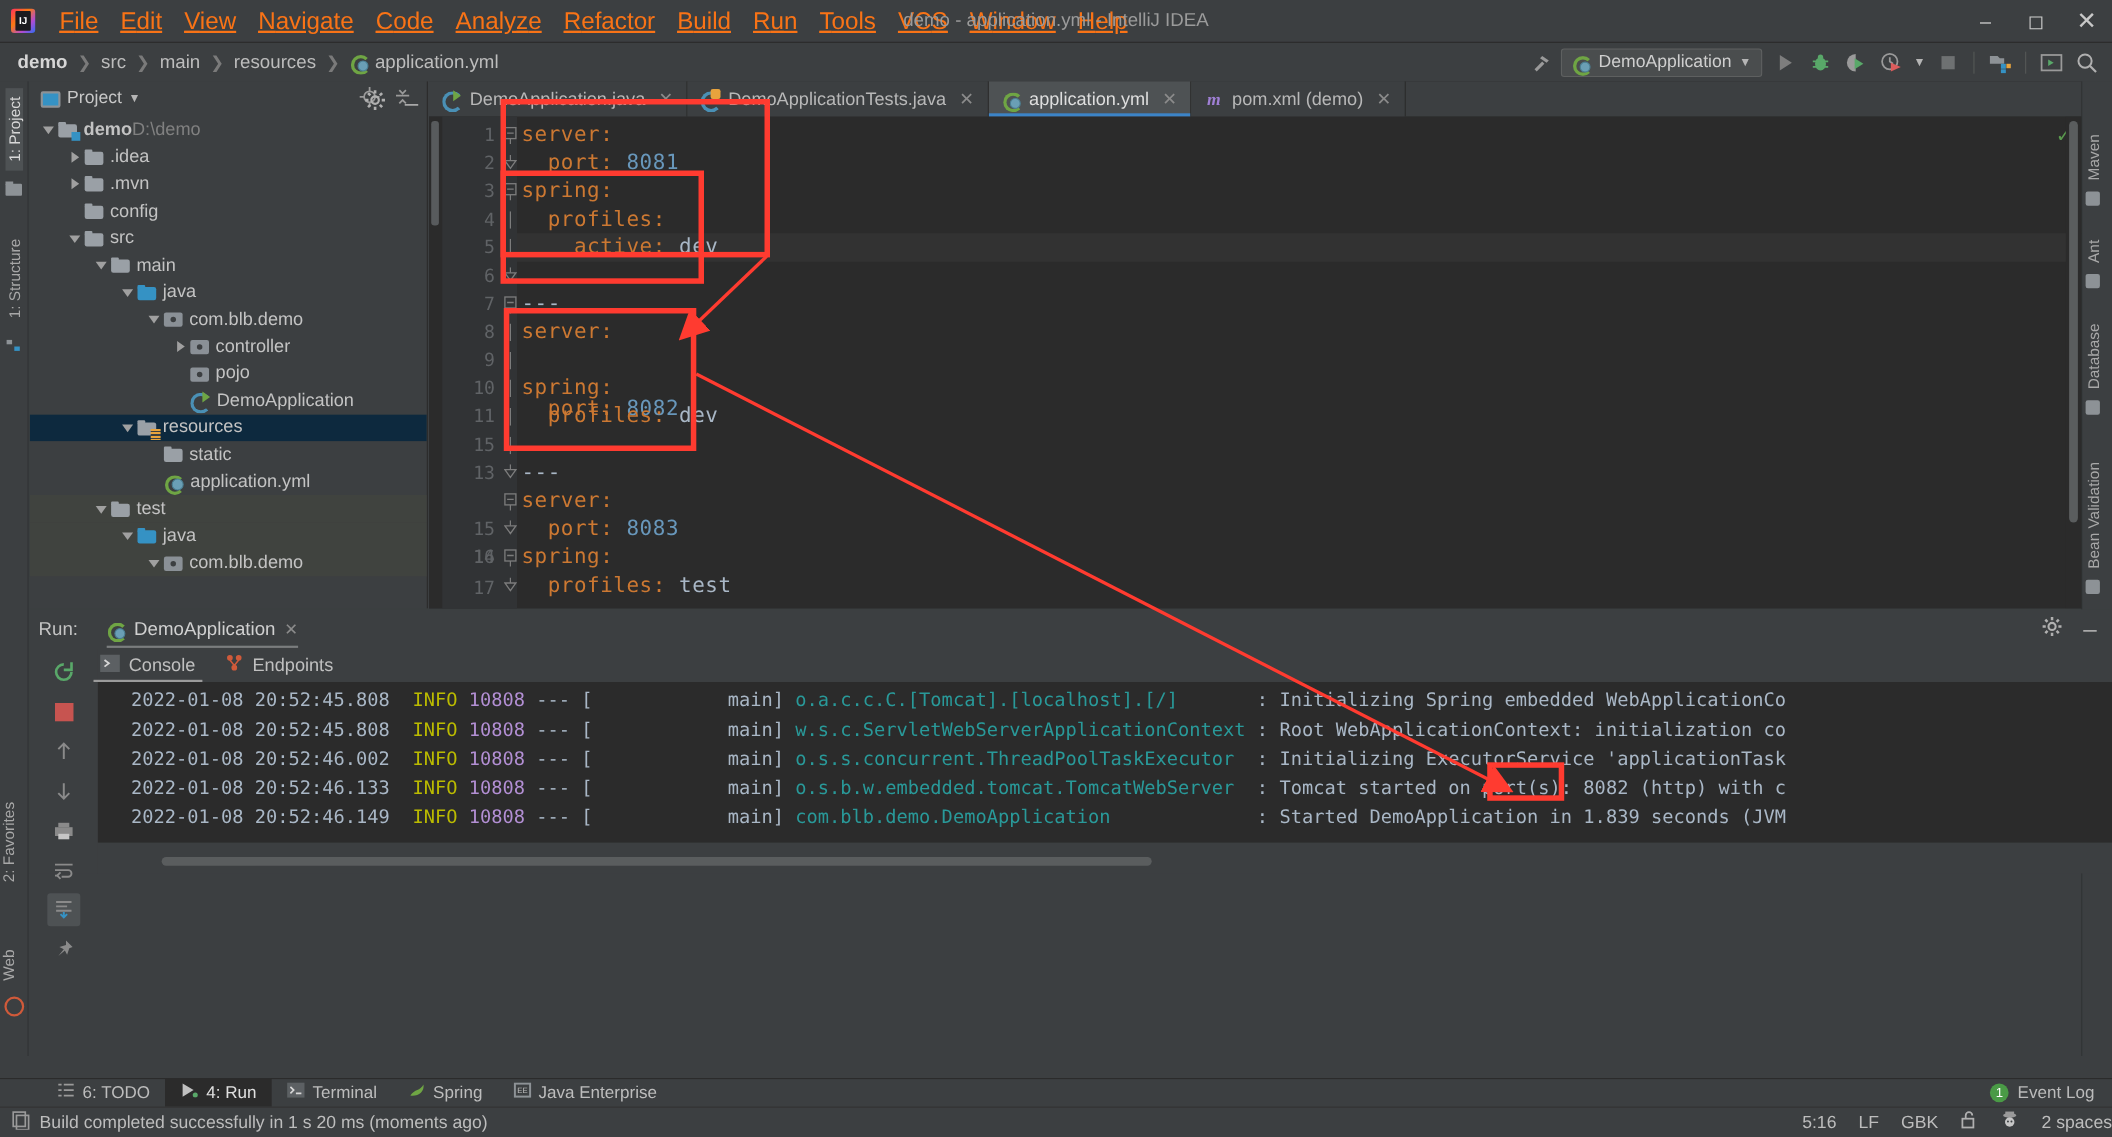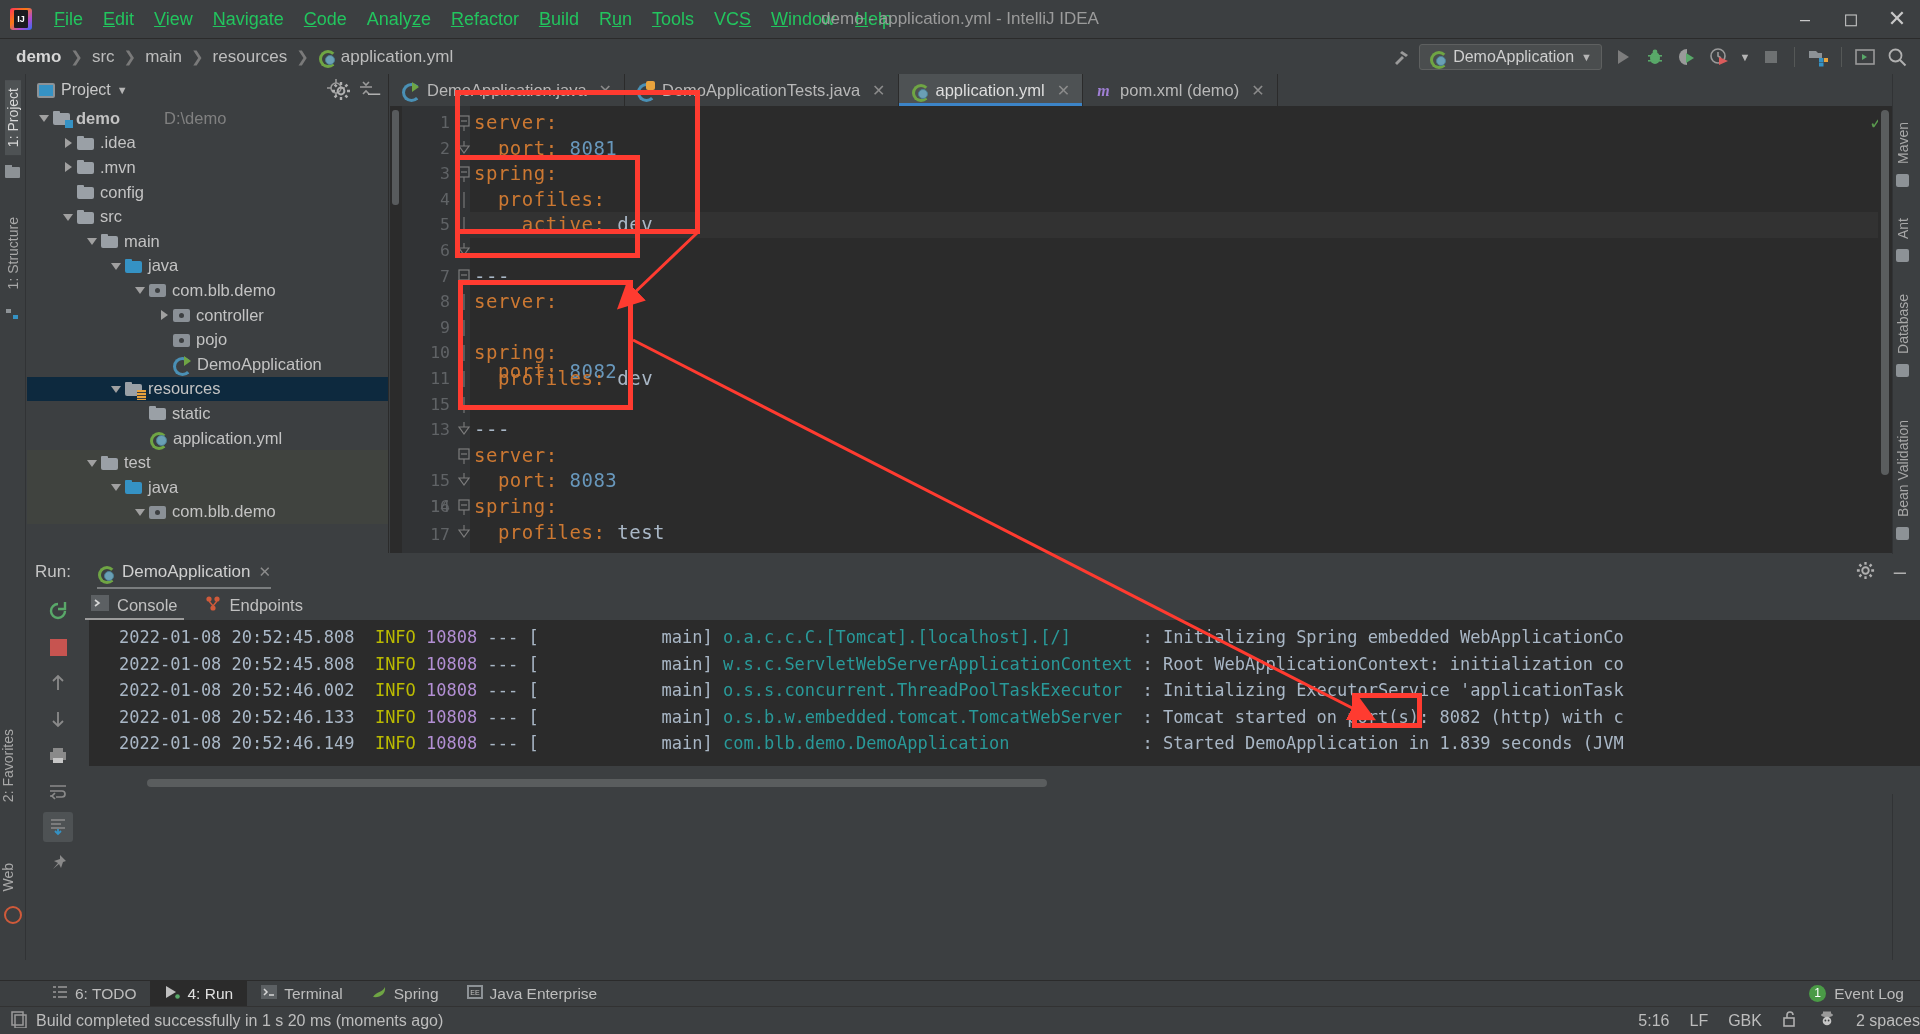--- a/index.html
+++ b/index.html
@@ -22,22 +22,23 @@
     border-radius: 3px; position: relative; flex: none;
     background: linear-gradient(135deg,#fe315d 0%,#f97a12 38%,#b24bd0 70%,#2d6ef5 100%);
   }
   #ij-logo::after {
     content: "IJ"; position: absolute; left: 4px; top: 2px;
     width: 14px; height: 18px; background: #1b1b1f; color: #fff;
     font-size: 9px; font-weight: bold; line-height: 18px; text-align: center;
     border-radius: 1px; font-family: "Liberation Sans", sans-serif;
   }
   .menu-item {
-    font-size: 18px; color: #22c55e; padding: 4px 10px; cursor: default;
+    font-size: 22px; color: #f97316; padding: 4px 10px; cursor: default;
     white-space: nowrap;
+    text-decoration: underline;
   }
   .menu-item u { text-decoration: underline; }
   #win-title {
     position: absolute; left: 0; top: 0; width: 1920px; height: 38px;
     line-height: 38px; text-align: center; font-size: 17px; color: #9b9b9b;
     pointer-events: none;
   }
   .wbtn {
     width: 46px; height: 38px; display: flex; align-items: center;
     justify-content: center; color: #c8c8c8; font-size: 18px;
@@ -419,21 +420,21 @@
     </span>
   </div>
   <div id="tree">
       <div class="trow">
         <span style="display: inline-block; width: 10px; flex: 0 0 auto;"></span>
         <span class="arrow d"></span>
         <span class="fldr badge-blue">
           <i></i>
         </span>
         <span style="font-weight: bold;">demo</span>
-        <span style="color: rgb(128, 128, 128); margin-left: 44px;">  D:\demo</span>
+        <span style="color: rgb(128, 128, 128);">  D:\demo</span>
       </div>
       <div class="trow">
         <span style="display: inline-block; width: 34px; flex: 0 0 auto;"></span>
         <span class="arrow r"></span>
         <span class="fldr"></span>
         <span>.idea</span>
       </div>
       <div class="trow">
         <span style="display: inline-block; width: 34px; flex: 0 0 auto;"></span>
         <span class="arrow r"></span>

